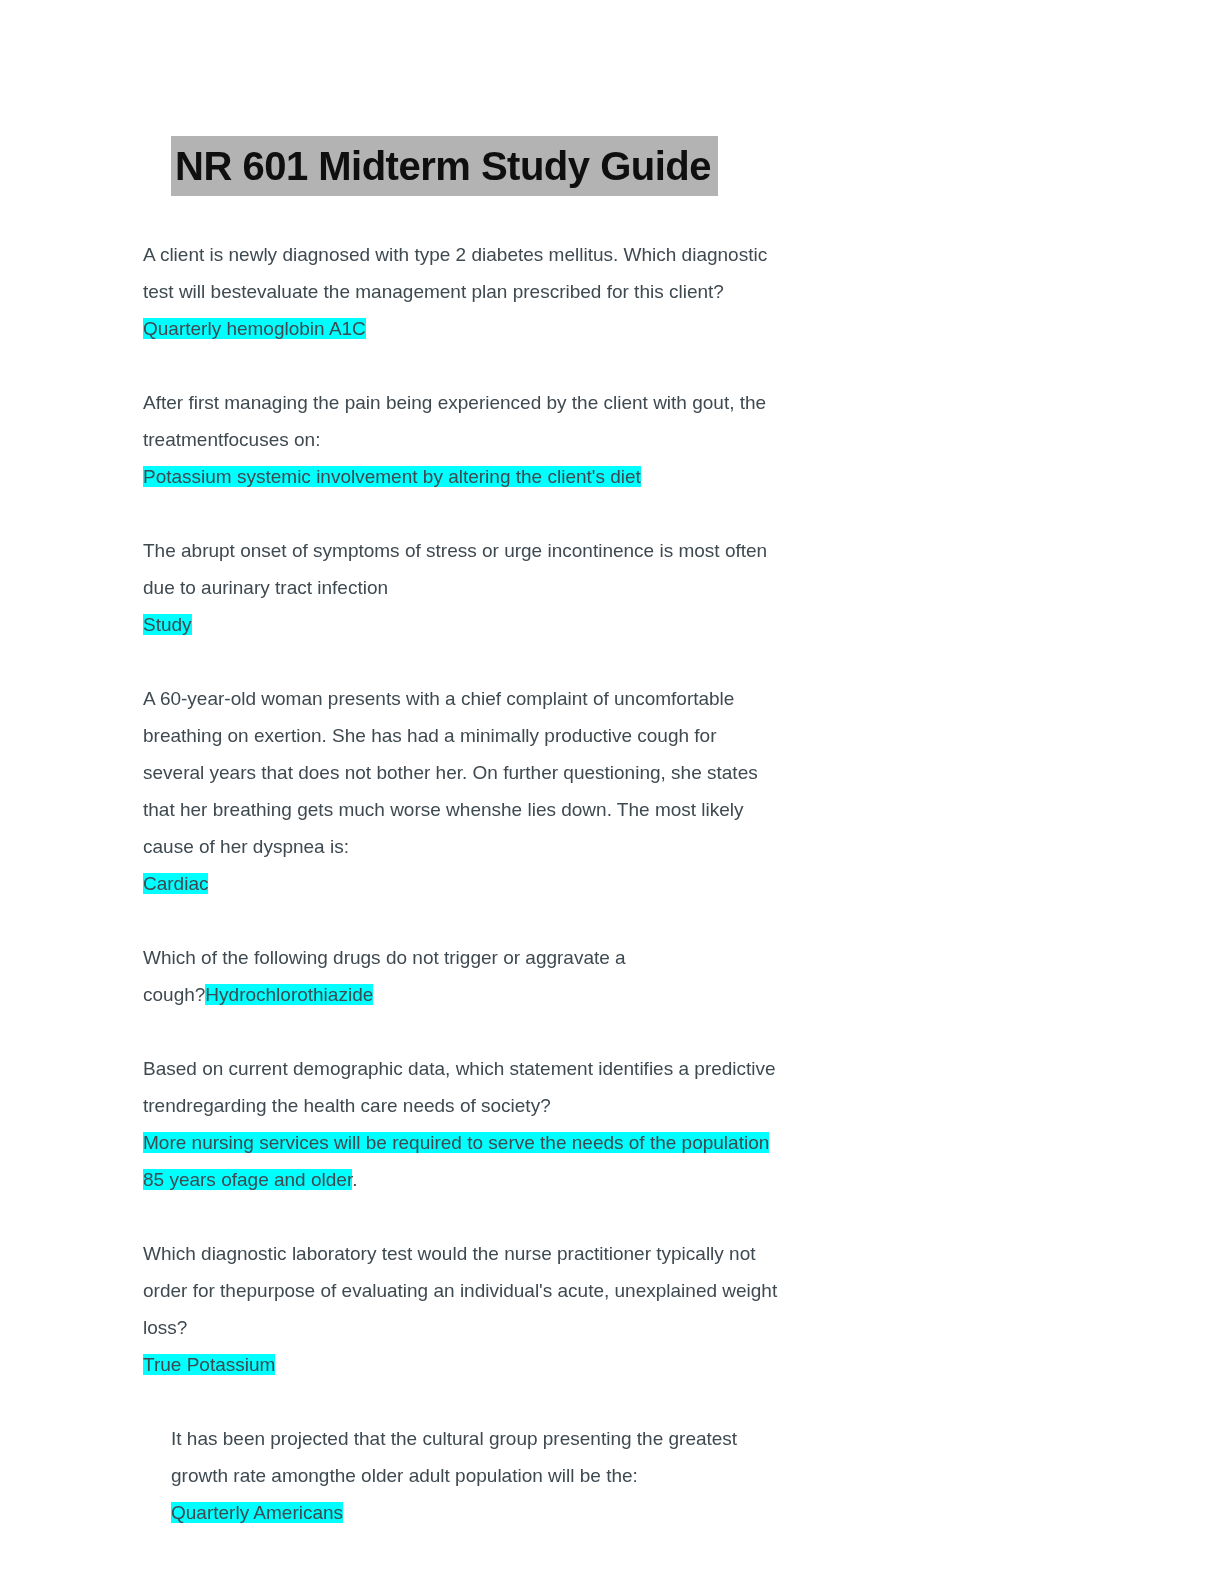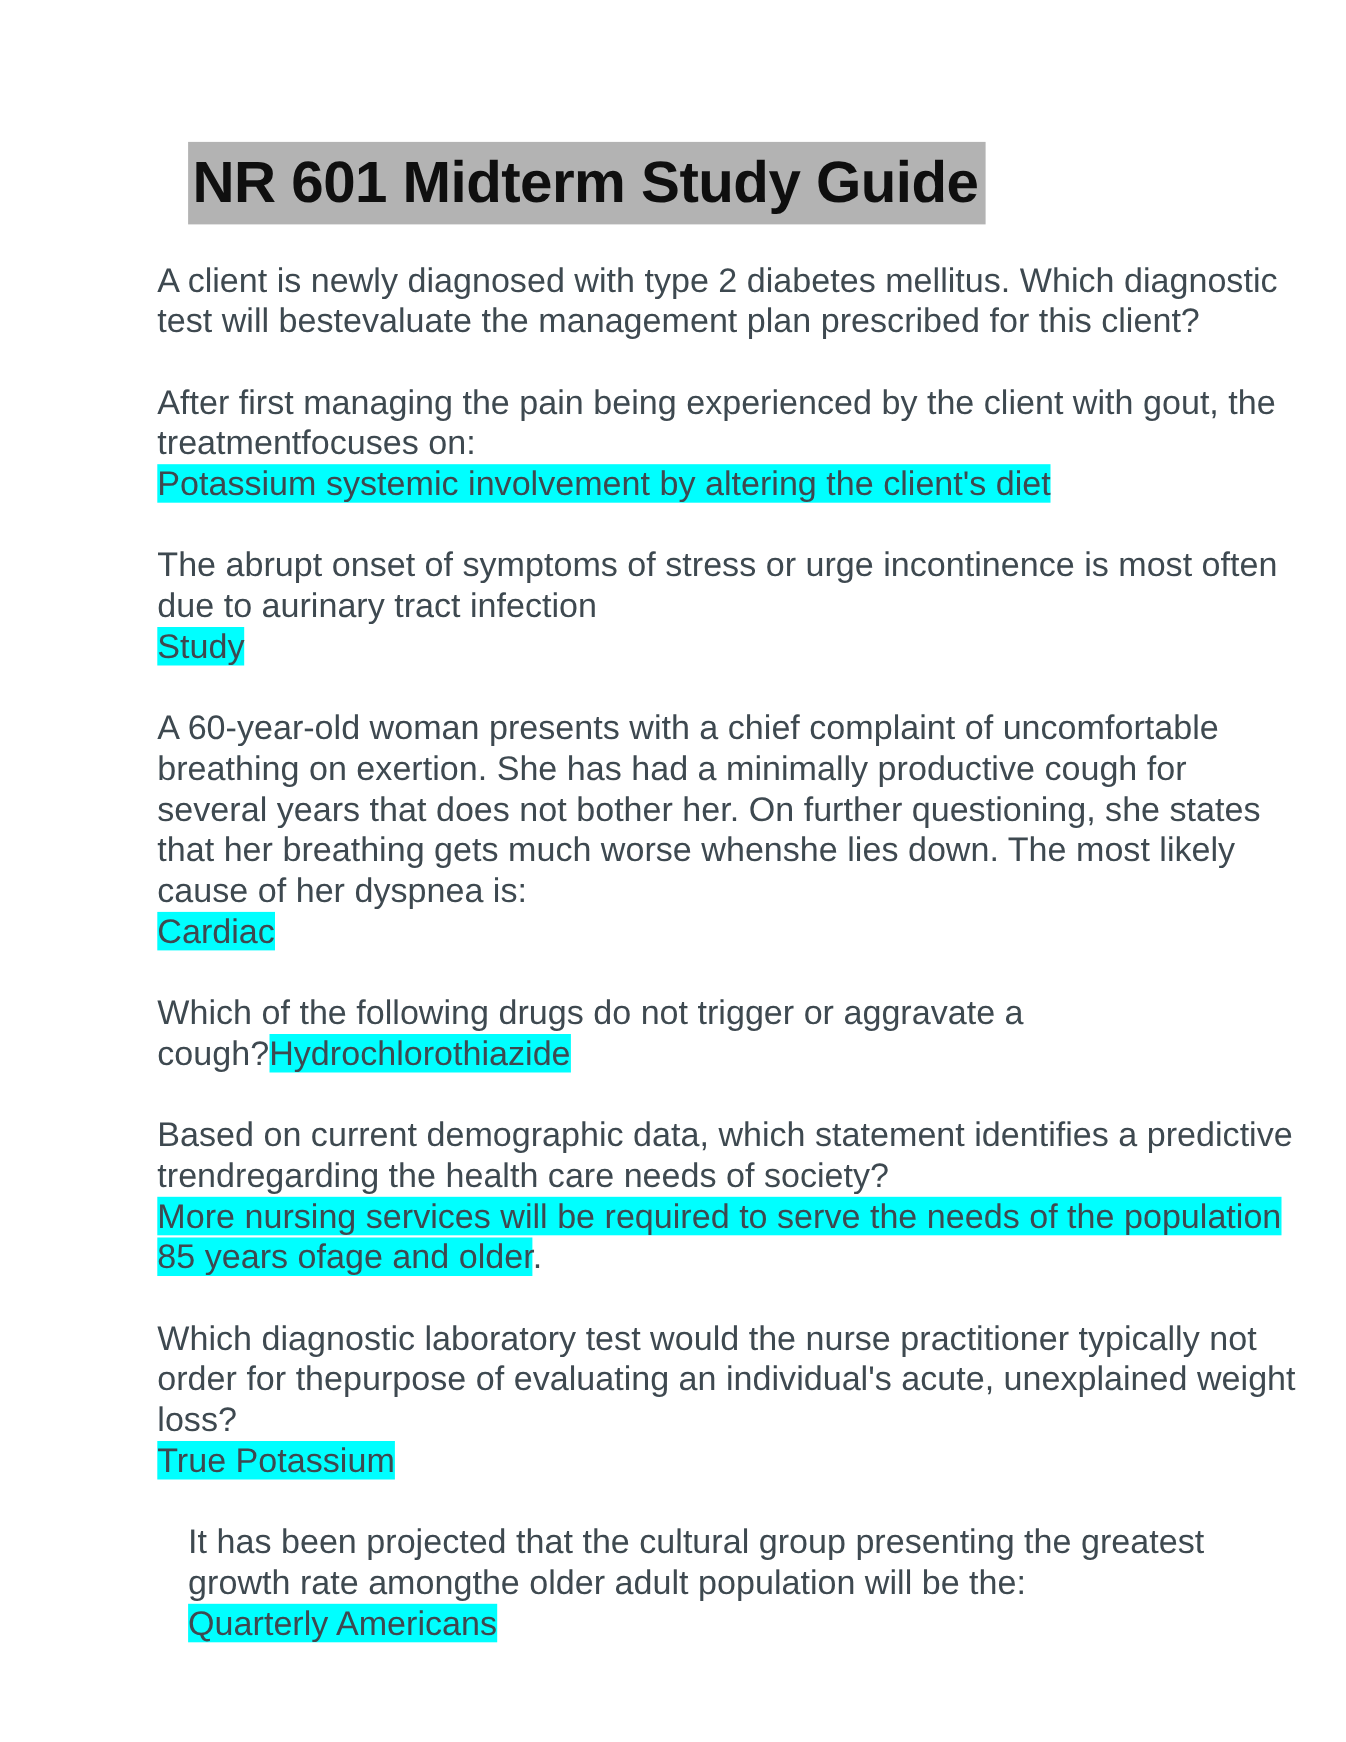--- a/index.html
+++ b/index.html
@@ -21,54 +21,54 @@
     overflow: hidden;
   }
   .page {
     width: 1224px;
     height: 1584px;
     padding: 142px 100px 0 143px;
     background: #ffffff;
   }
   h1.doc-title {
     margin: 0 0 45px 0;
-    font-size: 53px;
+    font-size: 40px;
     line-height: 49px;
     font-weight: bold;
     color: var(--title-text);
     letter-spacing: -0.5px;
     padding-left: 28px;
   }
   h1.doc-title .title-hl {
     background: var(--title-hl);
     padding: 8px 7px 8px 4px;
   }
   .content {
     width: 1010px;
   }
   p.qblock {
     margin: 0 0 37px 0;
-    font-size: 31px;
+    font-size: 19px;
     line-height: 37px;
     color: var(--body-text);
     white-space: nowrap;
   }
   p.qblock:last-child { margin-bottom: 0; margin-left: 28px; }
   .hl {
     background: var(--answer-hl);
   }
 </style>
 </head>
 <body>
 
 <div class="page">
   <h1 class="doc-title"><span class="title-hl">NR 601 Midterm Study Guide</span></h1>
 
   <div class="content" id="questions">
-      <p class="qblock"><span class="plain">A client is newly diagnosed with type 2 diabetes mellitus. Which diagnostic<br>test will bestevaluate the management plan prescribed for this client?<br></span></p>
+      <p class="qblock"><span class="plain">A client is newly diagnosed with type 2 diabetes mellitus. Which diagnostic<br>test will bestevaluate the management plan prescribed for this client?<br></span><span class="hl">Quarterly hemoglobin A1C</span></p>
       <p class="qblock"><span class="plain">After first managing the pain being experienced by the client with gout, the<br>treatmentfocuses on:<br></span><span class="hl">Potassium systemic involvement by altering the client's diet</span></p>
       <p class="qblock"><span class="plain">The abrupt onset of symptoms of stress or urge incontinence is most often<br>due to aurinary tract infection<br></span><span class="hl">Study</span></p>
       <p class="qblock"><span class="plain">A 60-year-old woman presents with a chief complaint of uncomfortable<br>breathing on exertion. She has had a minimally productive cough for<br>several years that does not bother her. On further questioning, she states<br>that her breathing gets much worse whenshe lies down. The most likely<br>cause of her dyspnea is:<br></span><span class="hl">Cardiac</span></p>
       <p class="qblock"><span class="plain">Which of the following drugs do not trigger or aggravate a<br>cough?</span><span class="hl">Hydrochlorothiazide</span></p>
       <p class="qblock"><span class="plain">Based on current demographic data, which statement identifies a predictive<br>trendregarding the health care needs of society?<br></span><span class="hl">More nursing services will be required to serve the needs of the population<br>85 years ofage and older</span><span class="plain">.</span></p>
       <p class="qblock"><span class="plain">Which diagnostic laboratory test would the nurse practitioner typically not<br>order for thepurpose of evaluating an individual's acute, unexplained weight<br>loss?<br></span><span class="hl">True Potassium</span></p>
       <p class="qblock"><span class="plain">It has been projected that the cultural group presenting the greatest<br>growth rate amongthe older adult population will be the:<br></span><span class="hl">Quarterly Americans</span></p>
     </div>
 </div>
 

